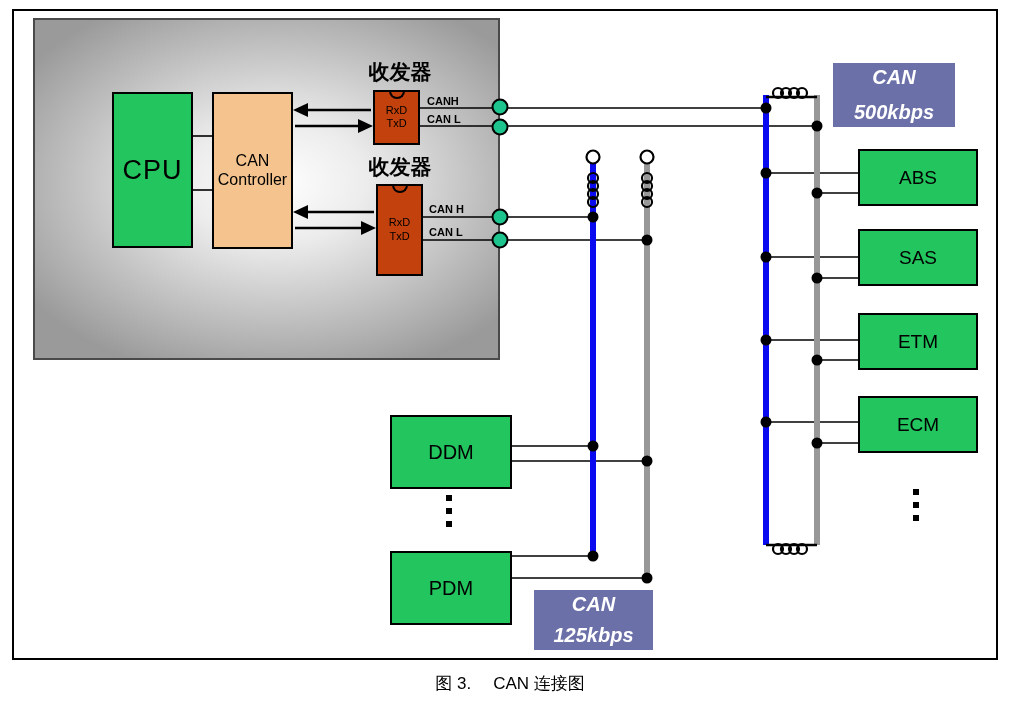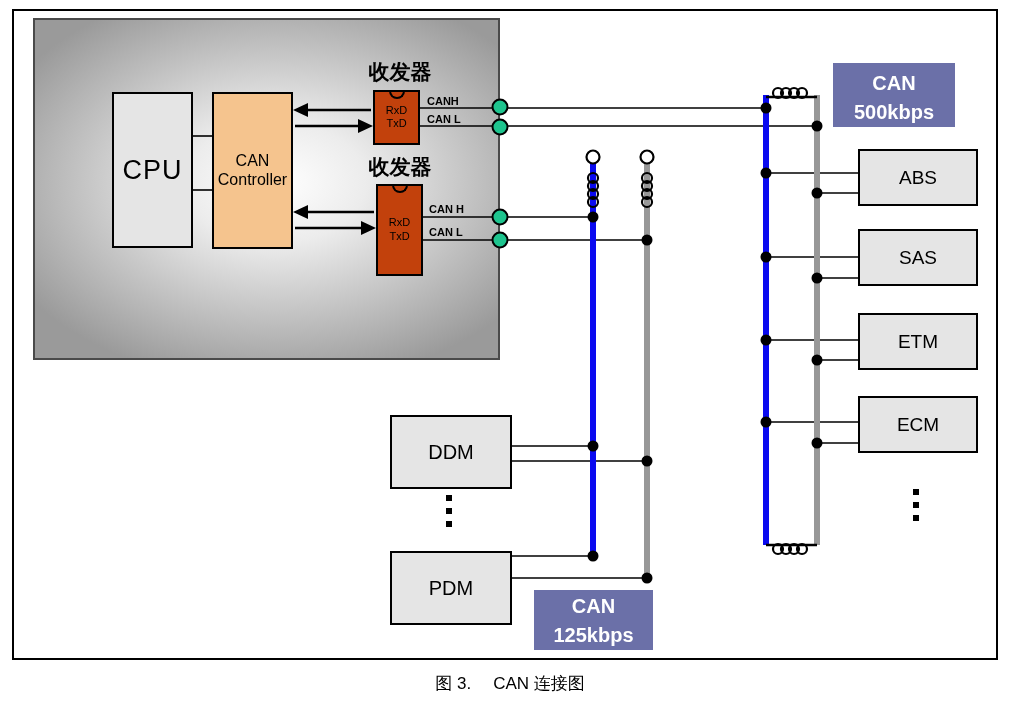--- a/index.html
+++ b/index.html
@@ -1,37 +1,37 @@
 <!DOCTYPE html>
 <html><head>
 <meta charset="utf-8">
 <style>
   html,body{margin:0;padding:0;background:#fff;}
   body{font-family:"Liberation Sans","DejaVu Sans",sans-serif;}
   .page{position:relative;width:1020px;height:705px;background:#fff;overflow:hidden;}
   .frame{position:absolute;left:12px;top:9px;width:982px;height:647px;border:2.5px solid #000;background:#fff;}
   .module{position:absolute;left:33px;top:18px;width:463px;height:338px;border:2px solid #4a4a4a;
           background:radial-gradient(ellipse 65% 60% at 52% 48%, #ffffff 0%, #ececec 30%, #b4b4b4 78%, #9a9a9a 100%);}
-  .box{position:absolute;display:flex;align-items:center;justify-content:center;box-sizing:border-box;background:#e5e5e5;border:2px solid #000;}
+  .box{position:absolute;display:flex;align-items:center;justify-content:center;box-sizing:border-box;background:#22c55e;border:2px solid #000;}
   .cpu{left:112px;top:92px;width:81px;height:156px;font-size:27px;letter-spacing:1px;}
   .controller{left:212px;top:92px;width:81px;height:157px;background:#f5c48e;font-size:16px;text-align:center;line-height:1.15;}
   .chip{position:absolute;box-sizing:border-box;background:#c2410c;border:2.5px solid #000;}
   .chip1{left:373px;top:90px;width:47px;height:55px;}
   .chip2{left:376px;top:184px;width:47px;height:92px;}
   .notch{position:absolute;top:-2px;left:50%;transform:translateX(-50%);width:16px;height:9px;
          border:2.5px solid #000;border-top:none;border-radius:0 0 11px 11px;box-sizing:border-box;}
   .pins{position:absolute;left:0;right:0;top:50%;transform:translateY(-50%);text-align:center;font-size:11px;line-height:1.25;color:#000;}
   .xcvr-title{position:absolute;width:90px;text-align:center;font-weight:bold;font-size:21px;color:#000;}
   .t1{left:355px;top:58px;}
   .t2{left:355px;top:153px;}
   .pinlab{position:absolute;font-size:11px;font-weight:bold;color:#000;}
   .node{width:120px;height:57px;font-size:19px;}
   .node125{width:122px;height:74px;font-size:20px;}
   .speed{position:absolute;background:#6b70a8;color:#fff;font-weight:bold;font-size:20px;text-align:center;
-         display:flex;flex-direction:column;align-items:center;justify-content:flex-end;line-height:1.45;}
+         display:flex;flex-direction:column;align-items:center;justify-content:space-between;line-height:1.45;font-style:italic;}
   .speed500{left:833px;top:63px;width:122px;height:64px;}
   .speed125{left:534px;top:590px;width:119px;height:60px;}
   .caption{position:absolute;left:0;top:672px;width:100%;text-align:center;font-weight:normal;font-size:17px;color:#000;}
   .caption .gap{display:inline-block;width:22px;}
   svg.overlay{position:absolute;left:0;top:0;width:1020px;height:705px;pointer-events:none;}
 </style>
 </head>
 <body>
 
 <div class="page">

